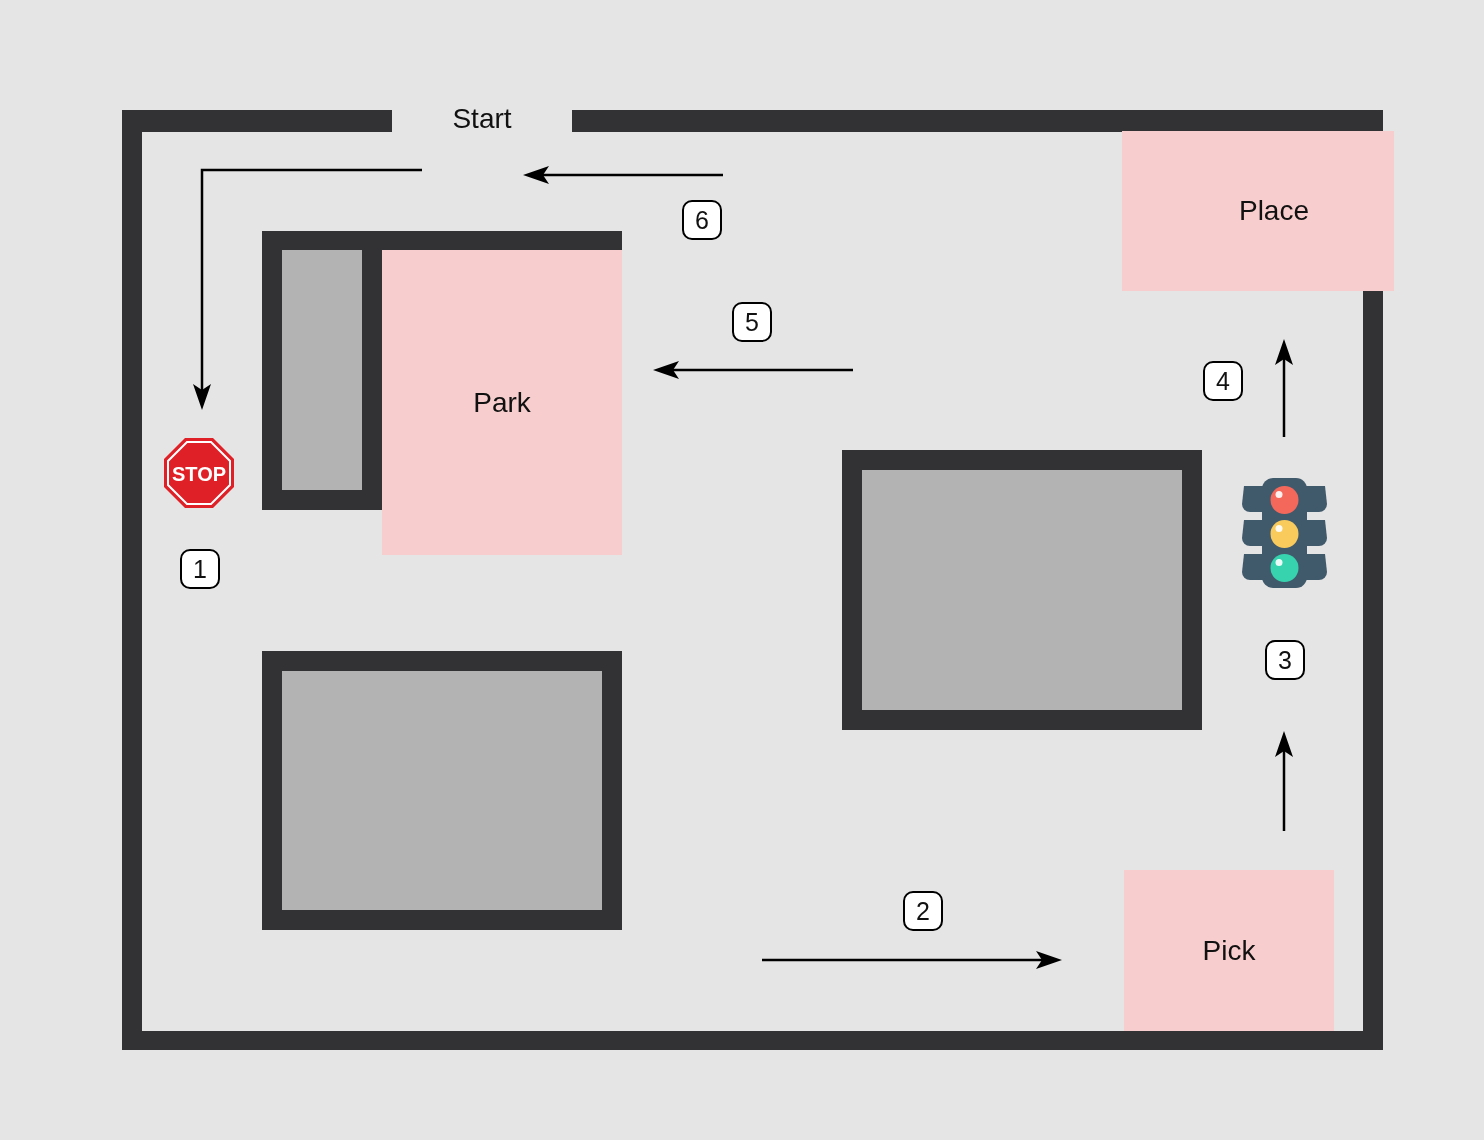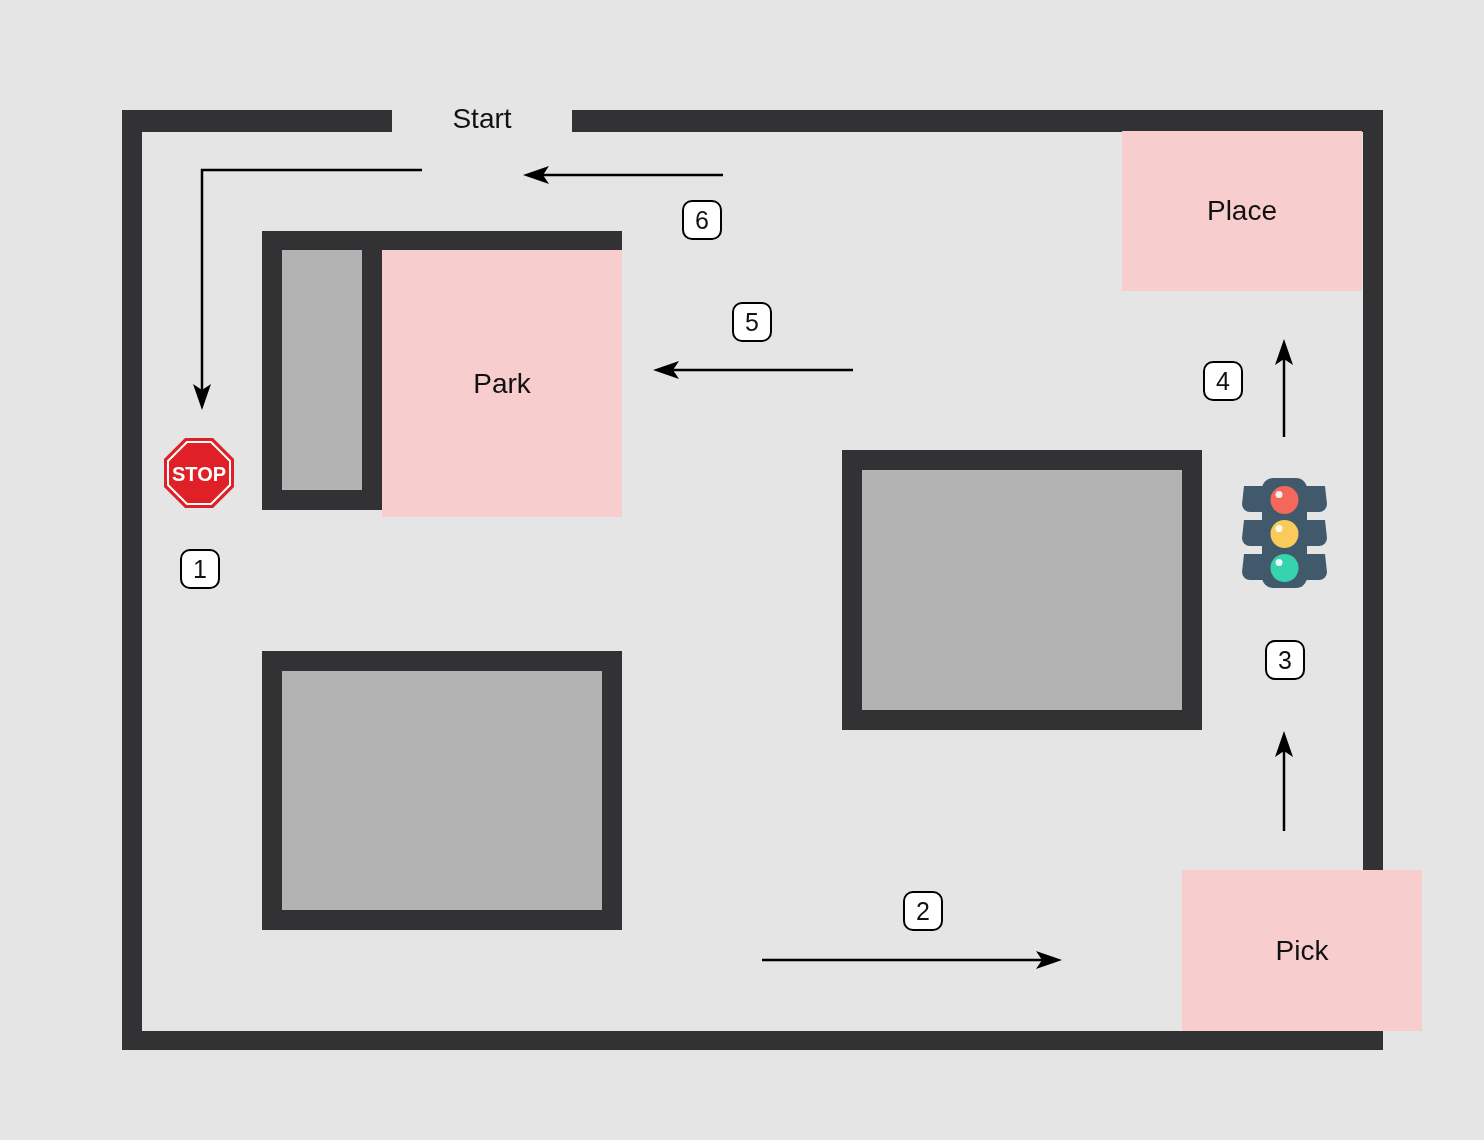--- a/index.html
+++ b/index.html
@@ -40,32 +40,32 @@
   <div class="wall" style="left:1363px;top:110px;width:20px;height:940px;"></div>
   <div class="wall" style="left:122px;top:1031px;width:1261px;height:19px;"></div>
 
   <div class="start-label">Start</div>
 
   <div class="wall" style="left:262px;top:231px;width:360px;height:19px;"></div>
   <div class="wall" style="left:262px;top:490px;width:360px;height:20px;"></div>
   <div class="wall" style="left:262px;top:250px;width:20px;height:240px;"></div>
   <div class="car" style="left:282px;top:250px;width:80px;height:240px;"></div>
   <div class="wall" style="left:362px;top:250px;width:20px;height:240px;"></div>
-  <div class="zone" style="left:382px;top:250px;width:240px;height:267px;">
+  <div class="zone" style="left:382px;top:250px;width:240px;height:305px;">
     <span>Park</span>
   </div>
 
   <div class="obstacle" style="left:262px;top:651px;width:360px;height:279px;"></div>
   <div class="obstacle" style="left:842px;top:450px;width:360px;height:280px;"></div>
 
-  <div class="zone" style="left:1122px;top:131px;width:240px;height:160px;">
+  <div class="zone" style="left:1122px;top:131px;width:240px;height:160px;padding-left:32px;">
     <span>Place</span>
   </div>
 
-  <div class="zone" style="left:1182px;top:870px;width:240px;height:161px;">
+  <div class="zone" style="left:1124px;top:870px;width:210px;height:161px;">
     <span>Pick</span>
   </div>
 
   <svg class="overlay" viewBox="0 0 1484 1140" xmlns="http://www.w3.org/2000/svg">
 
     <g>
       <path d="M422,170 L202,170 L202,392" fill="none" stroke="#000" stroke-width="2.5"></path>
       <polygon points="202,410 193,384 202,390 211,384" fill="#000"></polygon>
     </g>
 

